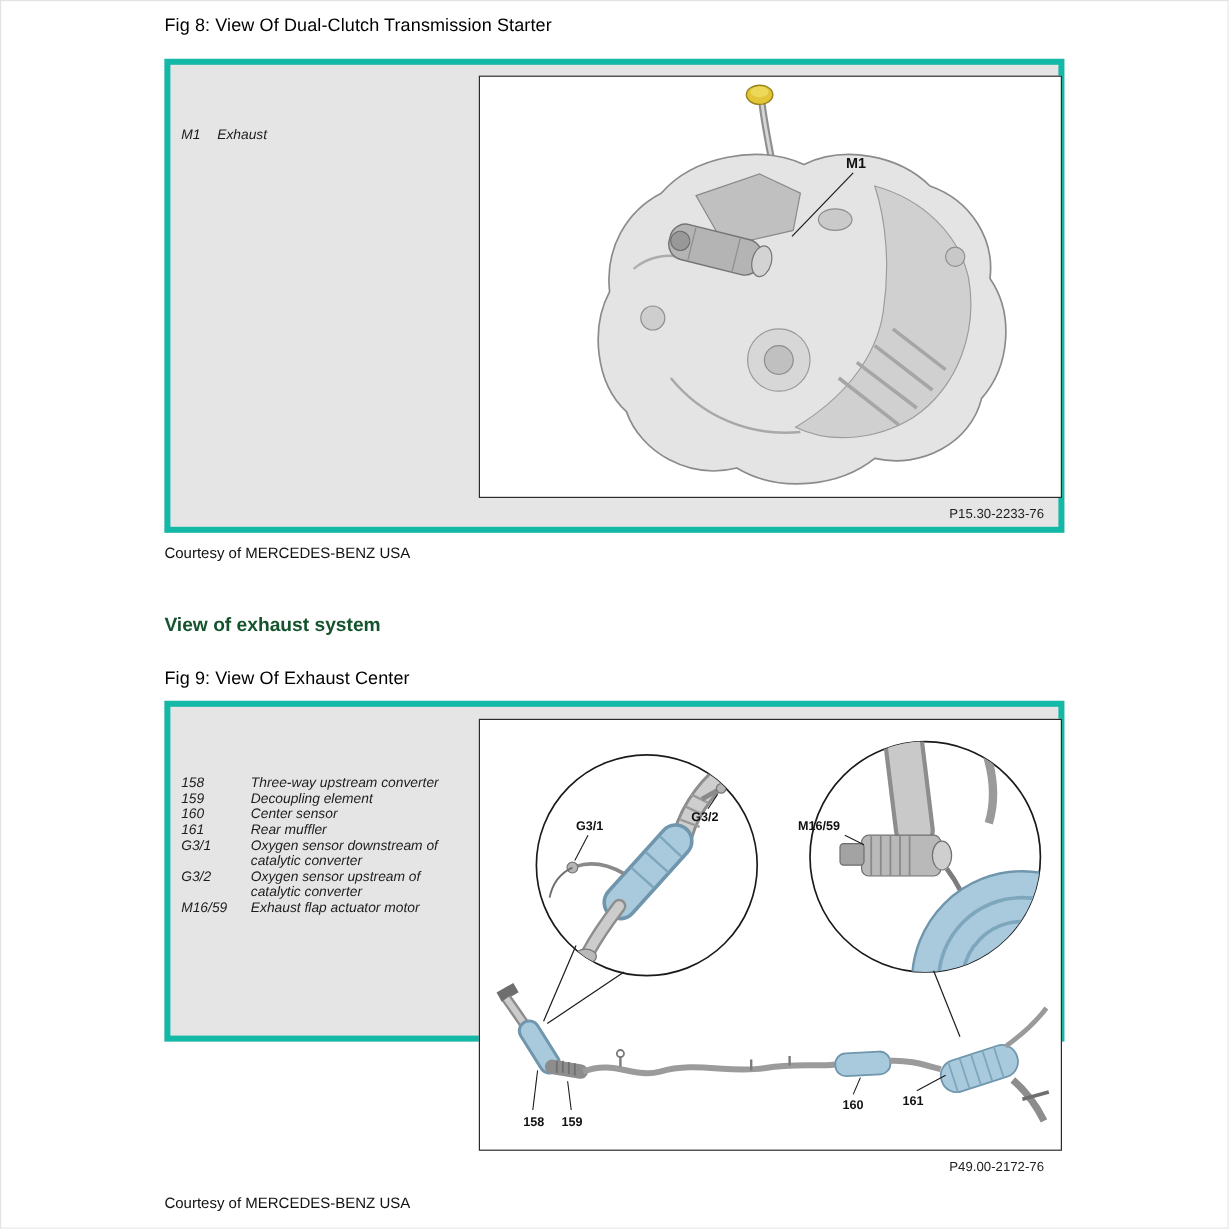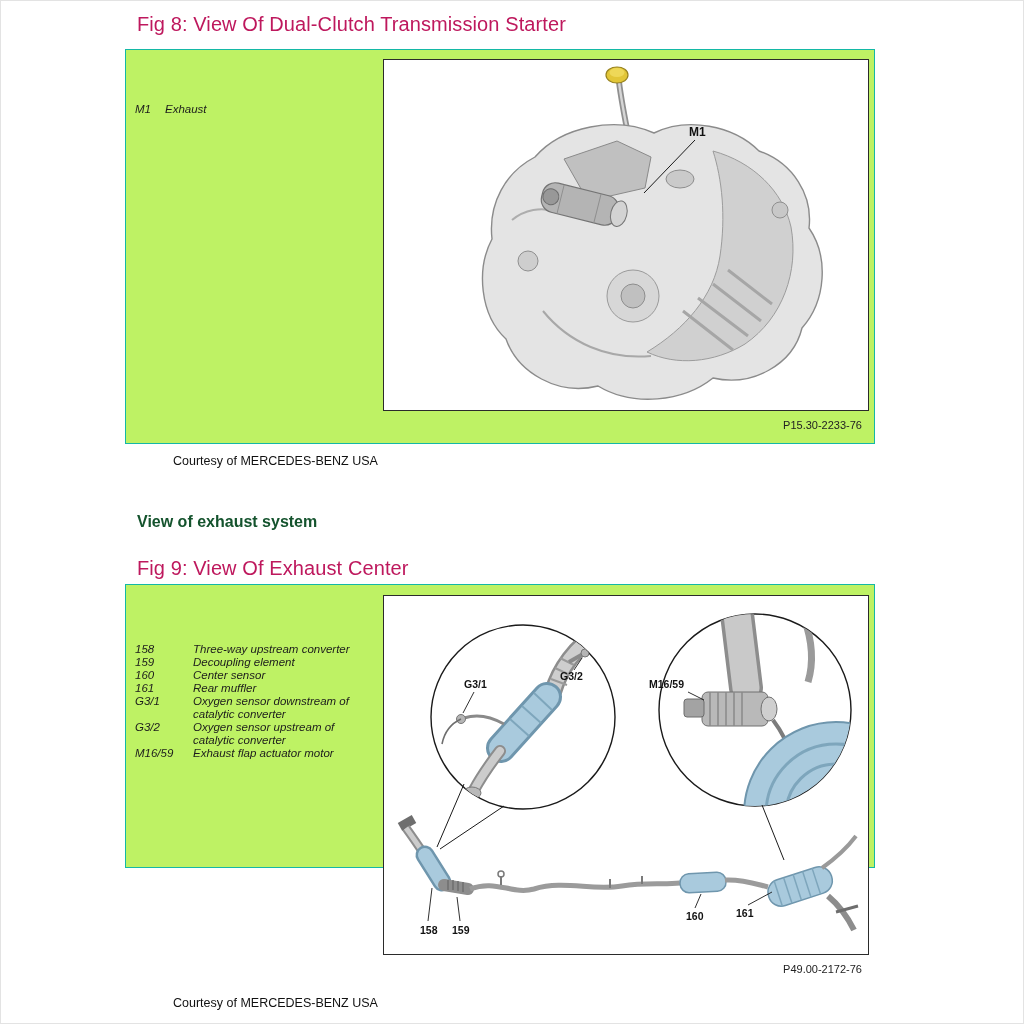--- a/index.html
+++ b/index.html
@@ -1,24 +1,24 @@
 <!DOCTYPE html>
 <html><head>
 <meta charset="utf-8">
 <style>
   * { margin:0; padding:0; box-sizing:border-box; }
   html,body { background:#ffffff; }
   body { font-family:"Liberation Sans", sans-serif; color:#111; }
   .page { position:relative; width:1024px; height:1024px; background:#fff; border:1px solid #e3e3e3; overflow:hidden; }
 
-  .fig-title { position:absolute; left:136px; font-size:20px; color:#be185d; letter-spacing:.1px; }
+  .fig-title { position:absolute; left:136px; font-size:15px; color:#000000; letter-spacing:.1px; }
   .section-heading { position:absolute; left:136px; font-size:16px; font-weight:bold; color:#14532d; }
-  .courtesy { position:absolute; left:136px; font-size:12.5px; color:#111;margin-left:36px; }
-
-  .figure-box { position:absolute; left:124px; width:750px; border:1px solid #14b8a6; background:#bef264; }
+  .courtesy { position:absolute; left:136px; font-size:12.5px; color:#111; }
+
+  .figure-box { position:absolute; left:136px; width:750px; border:5px solid #14b8a6; background:#e5e5e5; }
   .image-frame { position:absolute; border:1px solid #2b2b2b; background:#fff; overflow:hidden; }
   .part-number { position:absolute; font-size:11px; color:#222;text-align:right; }
 
   .legend { position:absolute; font-style:italic; font-size:11.5px; line-height:13px; color:#1c1c1c; }
   .legend-row { display:flex; }
   .legend-key { flex:0 0 58px; }
   .legend-key.narrow { flex:0 0 30px; }
   .legend-desc { width:158px; }
 
   svg text { font-family:"Liberation Sans", sans-serif; }

